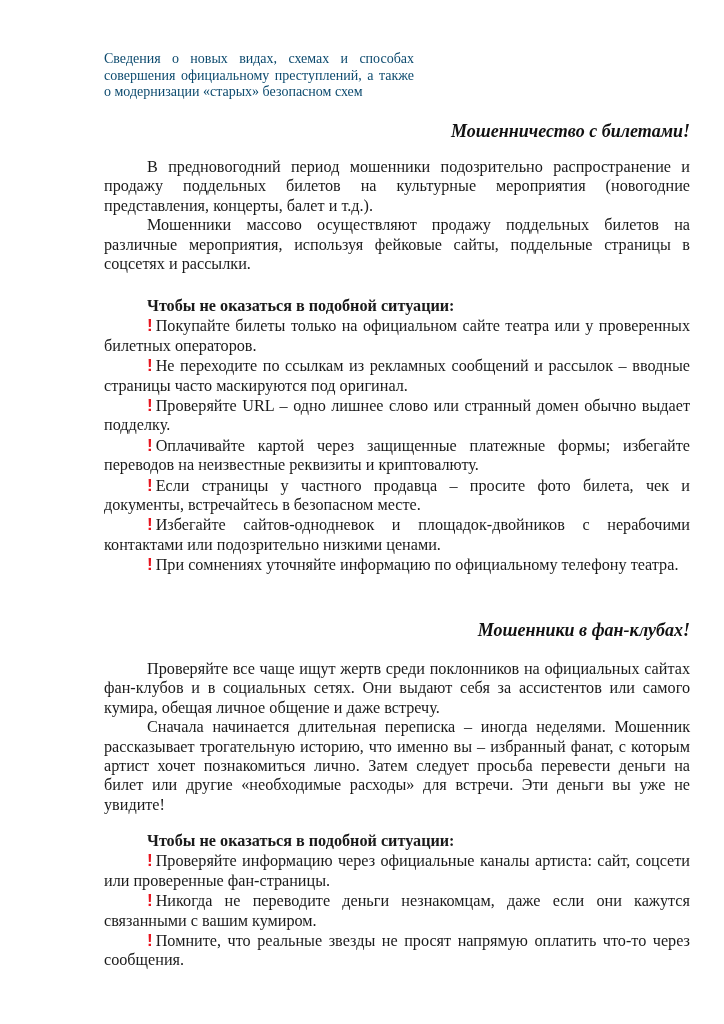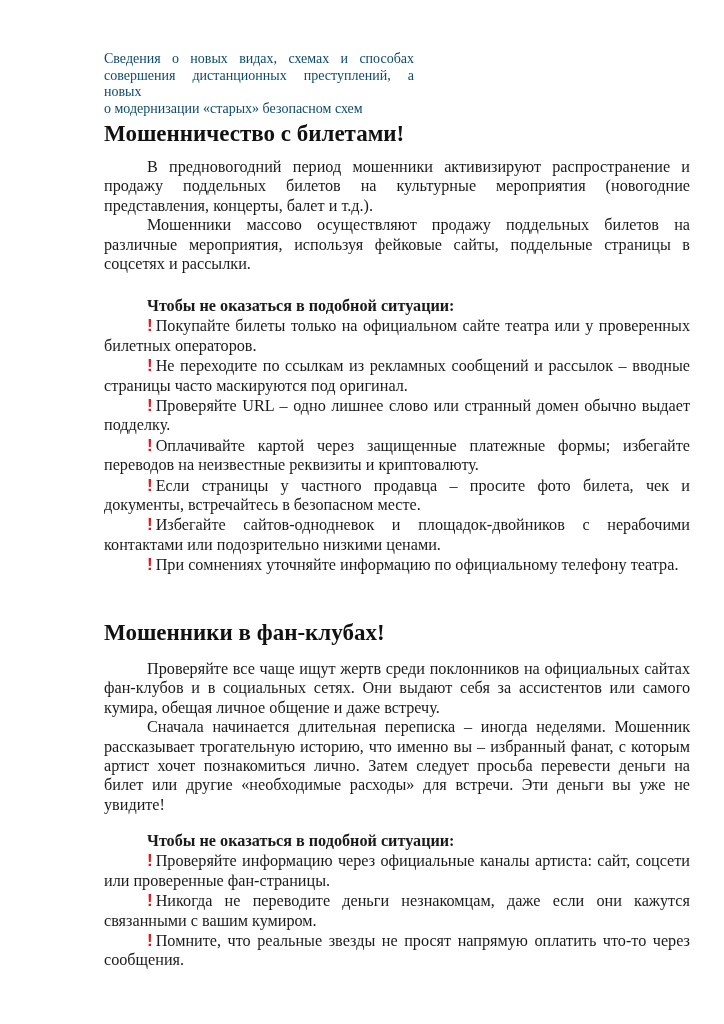--- a/index.html
+++ b/index.html
@@ -2,43 +2,43 @@
 <html><head>
 <meta charset="utf-8">
 <style>
   html, body { margin: 0; padding: 0; background: #ffffff; }
   body { width: 724px; height: 1024px; position: relative; overflow: hidden;
          font-family: "Liberation Serif", "DejaVu Serif", serif; color: #1a1a1a; }
   .header-note { position: absolute; left: 104px; top: 51px; width: 310px;
                  font-size: 14px; line-height: 16.5px; text-align: justify; color: #0c4a6e; }
   .header-note span { display: block; }
   .header-note span.j { text-align: justify; text-align-last: justify; }
-  .title { position: absolute; left: 104px; width: 586px; text-align: left;
-           font-weight: bold; font-size: 23px; color: #111; margin: 0; }
+  .title { position: absolute; left: 104px; width: 586px; text-align: right;
+           font-weight: bold; font-size: 18px; color: #111; margin: 0; font-style: italic; }
   .block { position: absolute; left: 104px; width: 586px; font-size: 16.2px;
            line-height: 19.4px; text-align: justify; }
   .block p { margin: 0; text-indent: 43px; }
   .sub { font-weight: bold; text-indent: 43px; margin: 0; }
   .tip { margin: 0; text-indent: 43px; }
   .bang { color: #e8141e; font-weight: bold; font-family: "Liberation Sans", sans-serif;
           font-size: 17px; margin-right: 3px; }
 </style>
 </head>
 <body>
 
 <div class="header-note">
   <span class="j">Сведения о новых видах, схемах и способах</span>
-  <span class="j">совершения дистанционных преступлений, а новых</span>
+  <span class="j">совершения официальному преступлений, а также</span>
   <span>о модернизации «старых» безопасном схем</span>
 </div>
 
 <h2 class="title" style="top:121px;">Мошенничество с билетами!</h2>
 
 <div class="block" style="top:158px;">
-  <p>В предновогодний период мошенники активизируют распространение и продажу поддельных билетов на культурные мероприятия (новогодние представления, концерты, балет и т.д.).</p>
+  <p>В предновогодний период мошенники подозрительно распространение и продажу поддельных билетов на культурные мероприятия (новогодние представления, концерты, балет и т.д.).</p>
   <p>Мошенники массово осуществляют продажу поддельных билетов на различные мероприятия, используя фейковые сайты, поддельные страницы в соцсетях и рассылки.</p>
 </div>
 
 <div class="block" style="top:297px;">
   <p class="sub">Чтобы не оказаться в подобной ситуации:</p>
   <p class="tip"><span class="bang" style="color: rgb(232, 20, 30);">!</span><span>Покупайте билеты только на официальном сайте театра или у проверенных билетных операторов.</span></p>
   <p class="tip"><span class="bang" style="color: rgb(232, 20, 30);">!</span><span>Не переходите по ссылкам из рекламных сообщений и рассылок – вводные страницы часто маскируются под оригинал.</span></p>
   <p class="tip"><span class="bang" style="color: rgb(232, 20, 30);">!</span><span>Проверяйте URL – одно лишнее слово или странный домен обычно выдает подделку.</span></p>
   <p class="tip"><span class="bang" style="color: rgb(232, 20, 30);">!</span><span>Оплачивайте картой через защищенные платежные формы; избегайте переводов на неизвестные реквизиты и криптовалюту.</span></p>
   <p class="tip"><span class="bang" style="color: rgb(232, 20, 30);">!</span><span>Если страницы у частного продавца – просите фото билета, чек и документы, встречайтесь в безопасном месте.</span></p>

